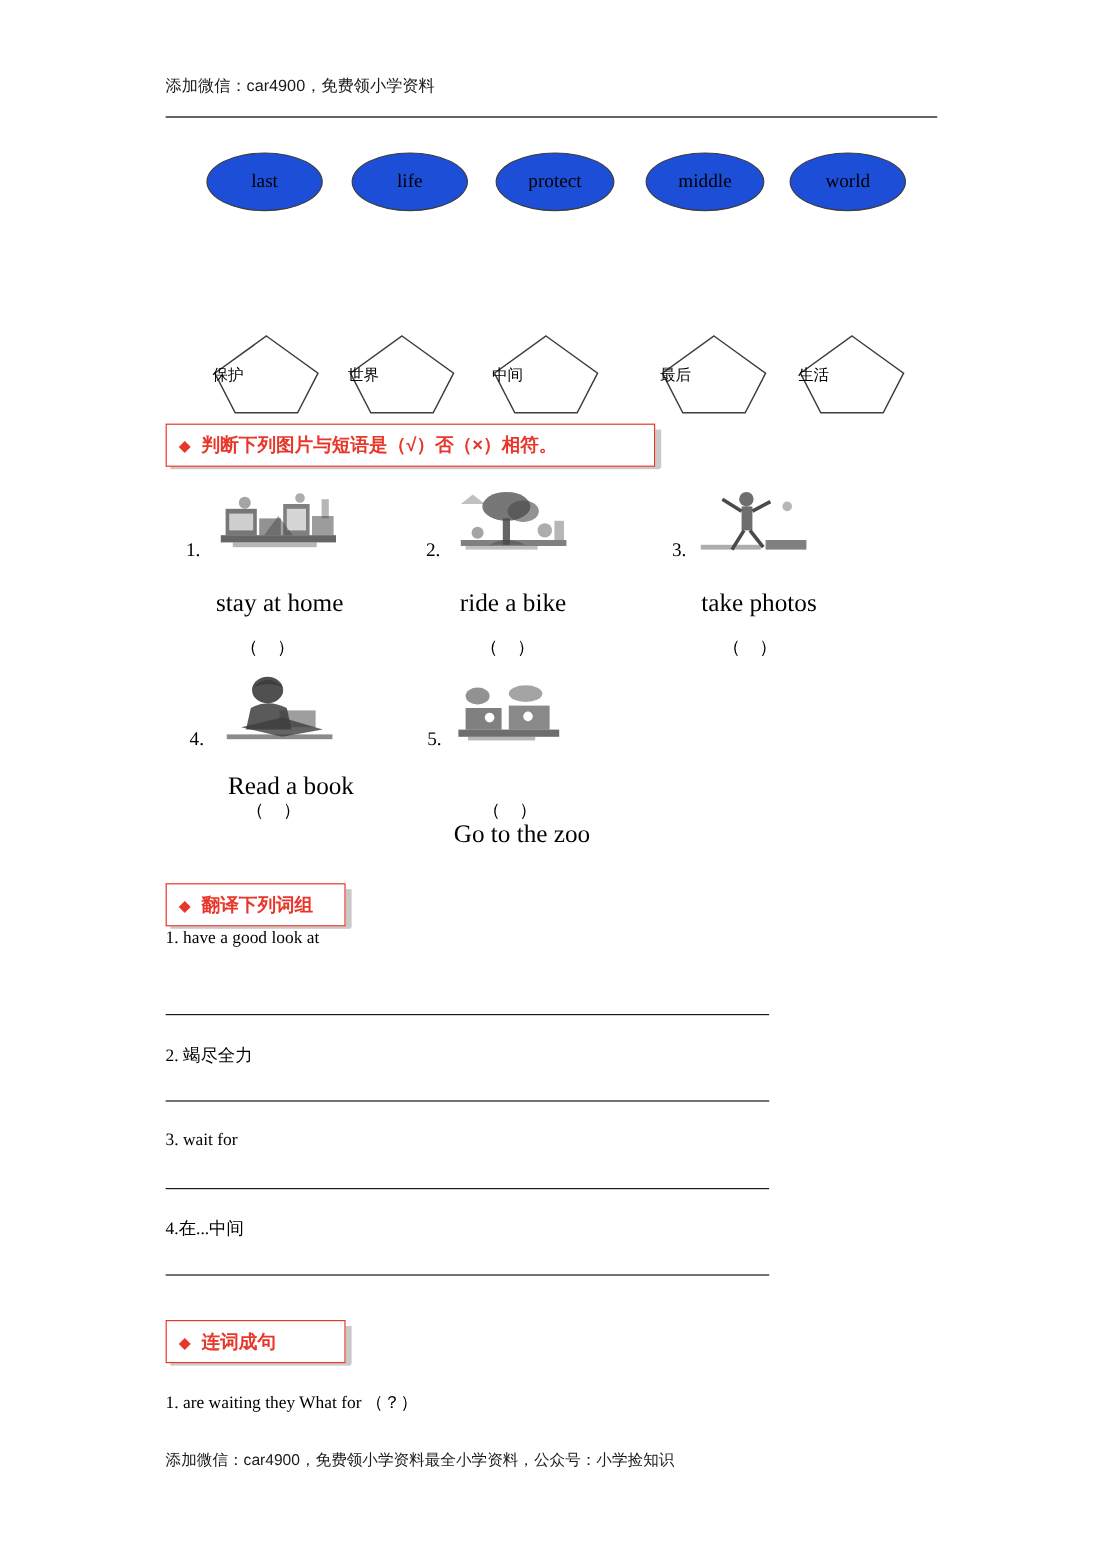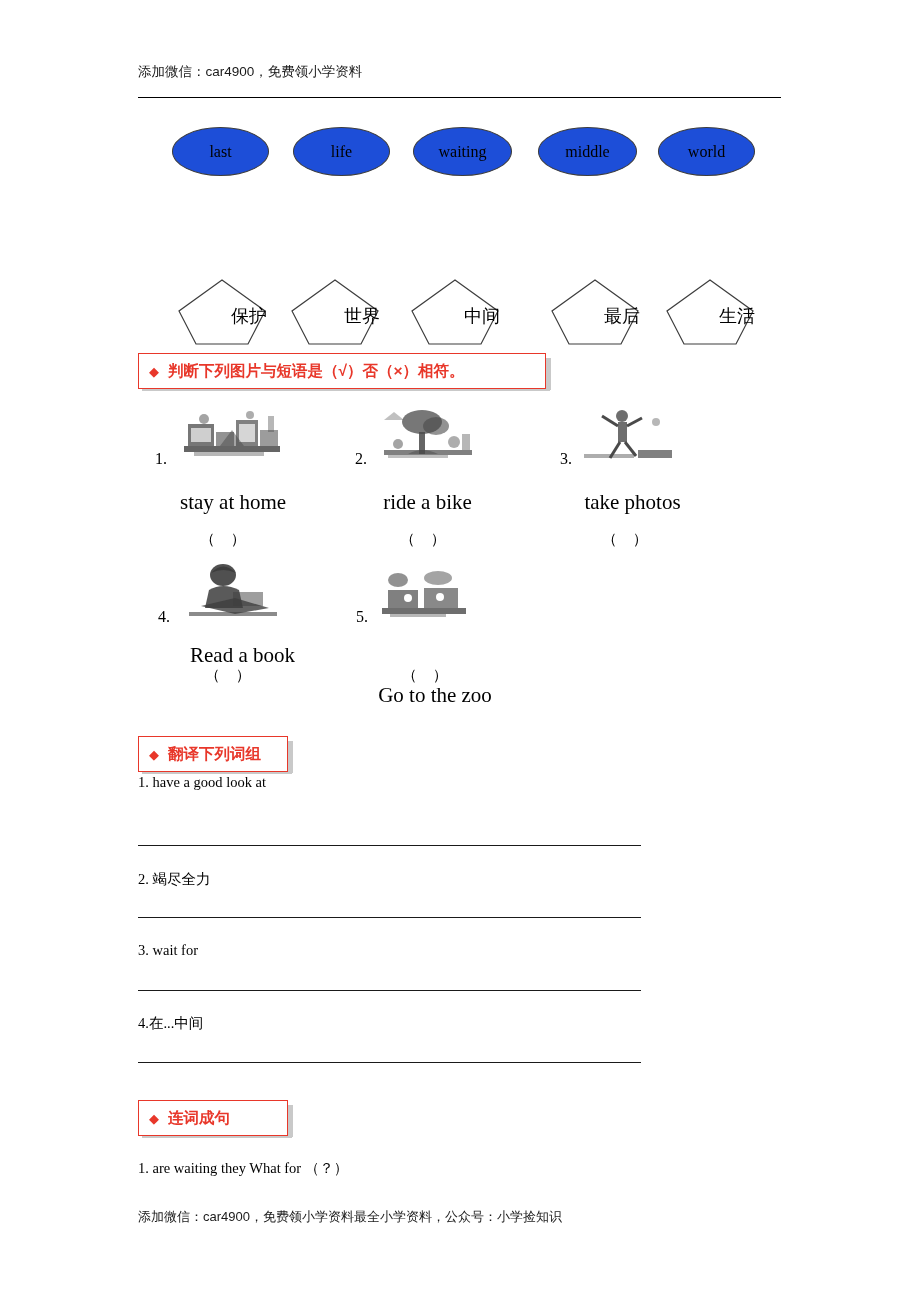--- a/index.html
+++ b/index.html
@@ -83,22 +83,22 @@
     top: 0;
     width: 90px;
     height: 68px;
   }
   .pent svg { display:block; }
   .pent .lab {
     position: absolute;
     left: 0;
     top: 26px;
     width: 90px;
-    text-align: right;
-    font-size: 18px;
+    text-align: left;
+    font-size: 13px;
     font-family: "Liberation Sans", sans-serif;
   }
   
   .sec {
     position: absolute;
     border: 1.6px solid #e8372a;
     background: #fff;
     display: flex;
     align-items: center;
     padding: 0 10px 0 10px;
@@ -174,21 +174,21 @@
 <body>
 
 <div class="page">
 
   <div class="wm-top">添加微信：car4900，免费领小学资料</div>
   <div class="hr-top"></div>
 
   <div class="ellipse-row">
     <div class="ellipse" style="left:12px;width:95px;">last</div>
     <div class="ellipse" style="left:133px;width:95px;">life</div>
-    <div class="ellipse" style="left:253px;width:97px;">waiting</div>
+    <div class="ellipse" style="left:253px;width:97px;">protect</div>
     <div class="ellipse" style="left:378px;width:97px;">middle</div>
     <div class="ellipse" style="left:498px;width:95px;">world</div>
   </div>
 
   <div class="pent-row">
     <div class="pent" style="left:17px;">
       <svg width="90" height="68" viewBox="0 0 90 68">
           <polygon points="45,2 88,33 71,66 19,66 2,33" fill="#fff" stroke="#3d3d3d" stroke-width="1.2"></polygon>
         </svg>
       <div class="lab">保护</div>

